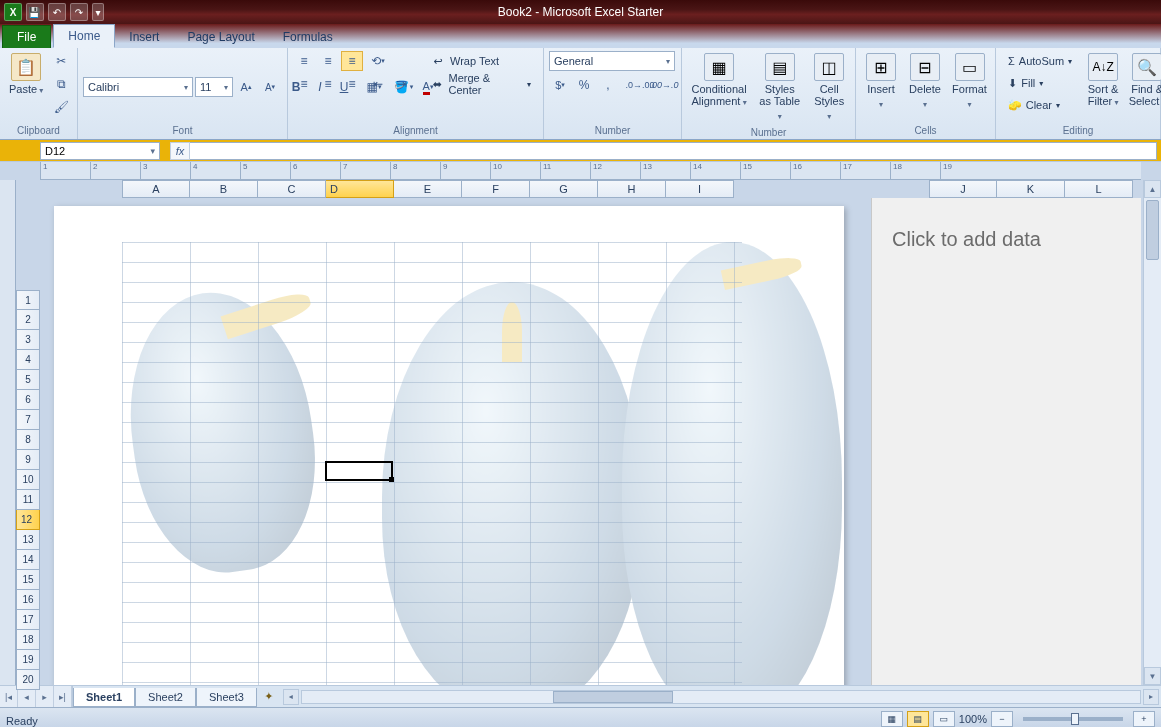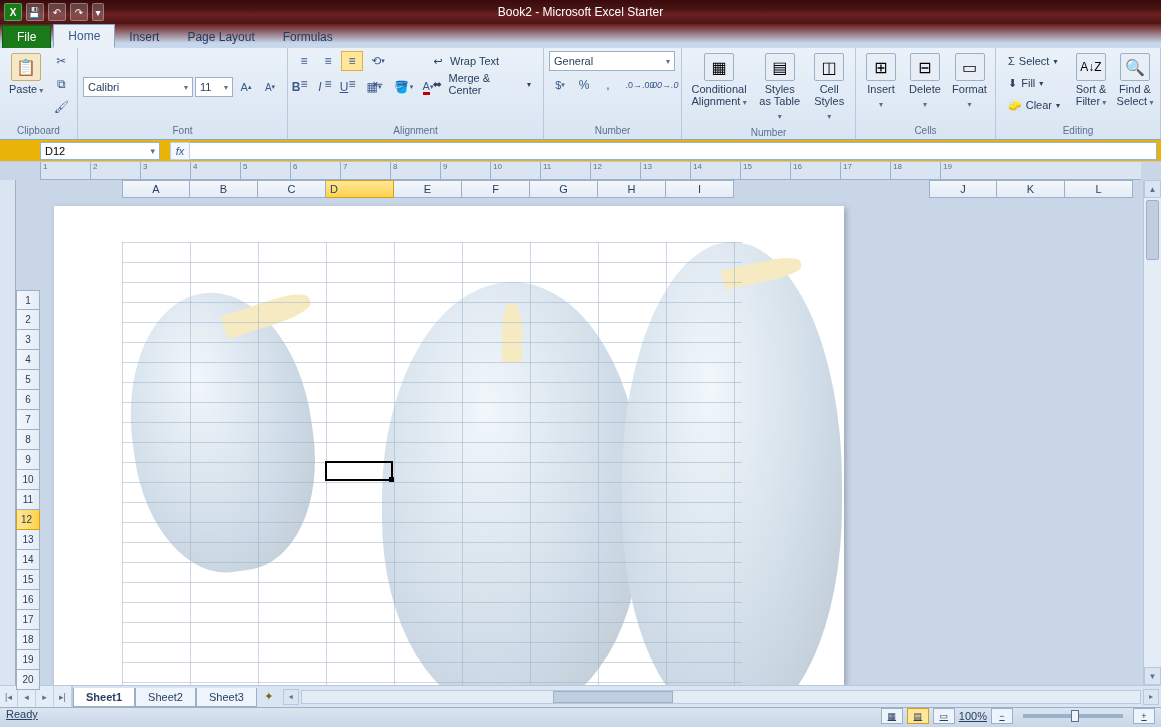--- a/index.html
+++ b/index.html
@@ -100,21 +100,21 @@
 .sheet-nav button{width:18px;border:none;background:#e4ecf6;border-right:1px solid #c0cee0;font-size:9px;color:#5a7090;}
 .sheet-tab { padding:3px 12px; background:#eef4fb; border:1px solid #9bb0c9; border-top:none; margin-top:2px; font-size:11px; color:#2a4060;}
 .sheet-tab.active{background:#fff;font-weight:bold;}
 .sheet-new { width:24px; display:flex;align-items:center;justify-content:center;color:#7a6018;}
 .hscroll { flex:1; display:flex; align-items:center; margin-left:auto; padding:0 2px; gap:2px;}
 .hscroll .track{flex:1;height:14px;background:#e4ecf6;border:1px solid #b8c9dd;position:relative;}
 .hscroll .thumb{position:absolute;left:30%;width:120px;top:0;bottom:0;background:#c0cee0;border:1px solid #9bb0c9;}
 .hscroll .abtn{width:16px;height:16px;background:#dbe5f1;border:1px solid #b8c9dd;font-size:8px;color:#5a7090;display:flex;align-items:center;justify-content:center;}
 
 
-.statusbar { height:20px; background:linear-gradient(#dbe5f1,#c8d6e8); border-top:1px solid #9bb0c9; display:flex; align-items:flex-start; padding:0 6px; font-size:11px; color:#2a4060;text-decoration:underline;}
+.statusbar { height:20px; background:linear-gradient(#dbe5f1,#c8d6e8); border-top:1px solid #9bb0c9; display:flex; align-items:flex-end; padding:0 6px; font-size:11px; color:#2a4060;}
 .statusbar .right{margin-left:auto;display:flex;align-items:center;gap:4px;}
 .view-btn{width:22px;height:16px;border:1px solid #9bb0c9;background:#eef4fb;display:flex;align-items:center;justify-content:center;font-size:9px;}
 .view-btn.active{background:#ffe699;border-color:#d4a017;}
 .zoom-slider{width:100px;height:4px;background:#9bb0c9;position:relative;margin:0 6px;}
 .zoom-slider .knob{position:absolute;left:48%;top:-4px;width:8px;height:12px;background:#eef4fb;border:1px solid #5a7090;}
 </style>
 </head>
 <body>
 
 <div class="titlebar">
@@ -277,21 +277,21 @@
         </div>
     </div>
     <div class="group-title">Cells</div>
   </div>
 
   <div class="group" style="flex:1;min-width:160px;">
     <div class="group-body">
       <div class="row3" style="gap:2px;">
         <div class="wide-btn">
             <span>Σ</span>
-            <span>Select</span>
+            <span>AutoSum</span>
             <span style="font-size:8px;">▾</span>
           </div>
         <div class="wide-btn">
             <span>⬇</span>
             <span>Fill</span>
             <span style="font-size:8px;">▾</span>
           </div>
         <div class="wide-btn">
             <span>🧽</span>
             <span>Clear</span>
@@ -395,20 +395,23 @@
         <div class="penguin p3"></div>
           <div class="beak b3"></div>
       </div>
       <div class="gridlines"></div>
       <div class="sel-cell" style="top:255px;left:271px;width:68px;height:20px;">
         <div class="sel-handle"></div>
       </div>
     </div>
   </div>
 
+  <div class="side-panel">
+    <div class="prompt">Click to add data</div>
+  </div>
 
   <div class="scroll-v">
     <div class="abtn" style="top:0;">▲</div>
     <div class="thumb"></div>
     <div class="abtn" style="bottom:0;">▼</div>
   </div>
 </div>
 
 <div class="sheetbar">
   <div class="sheet-nav">

